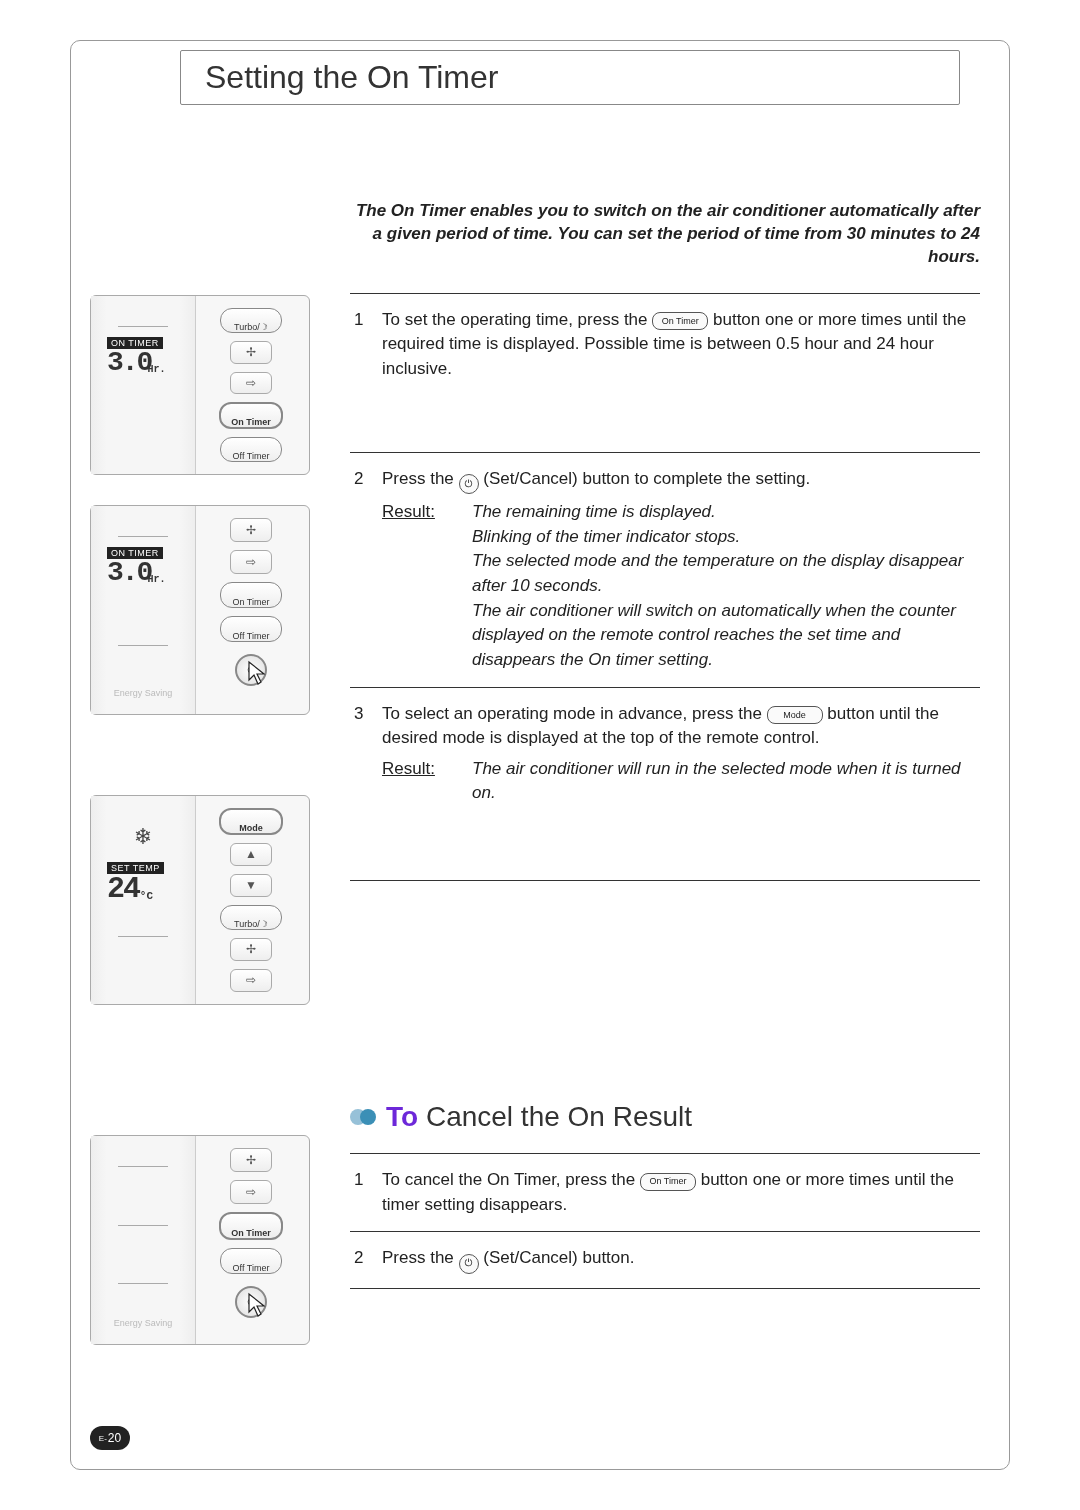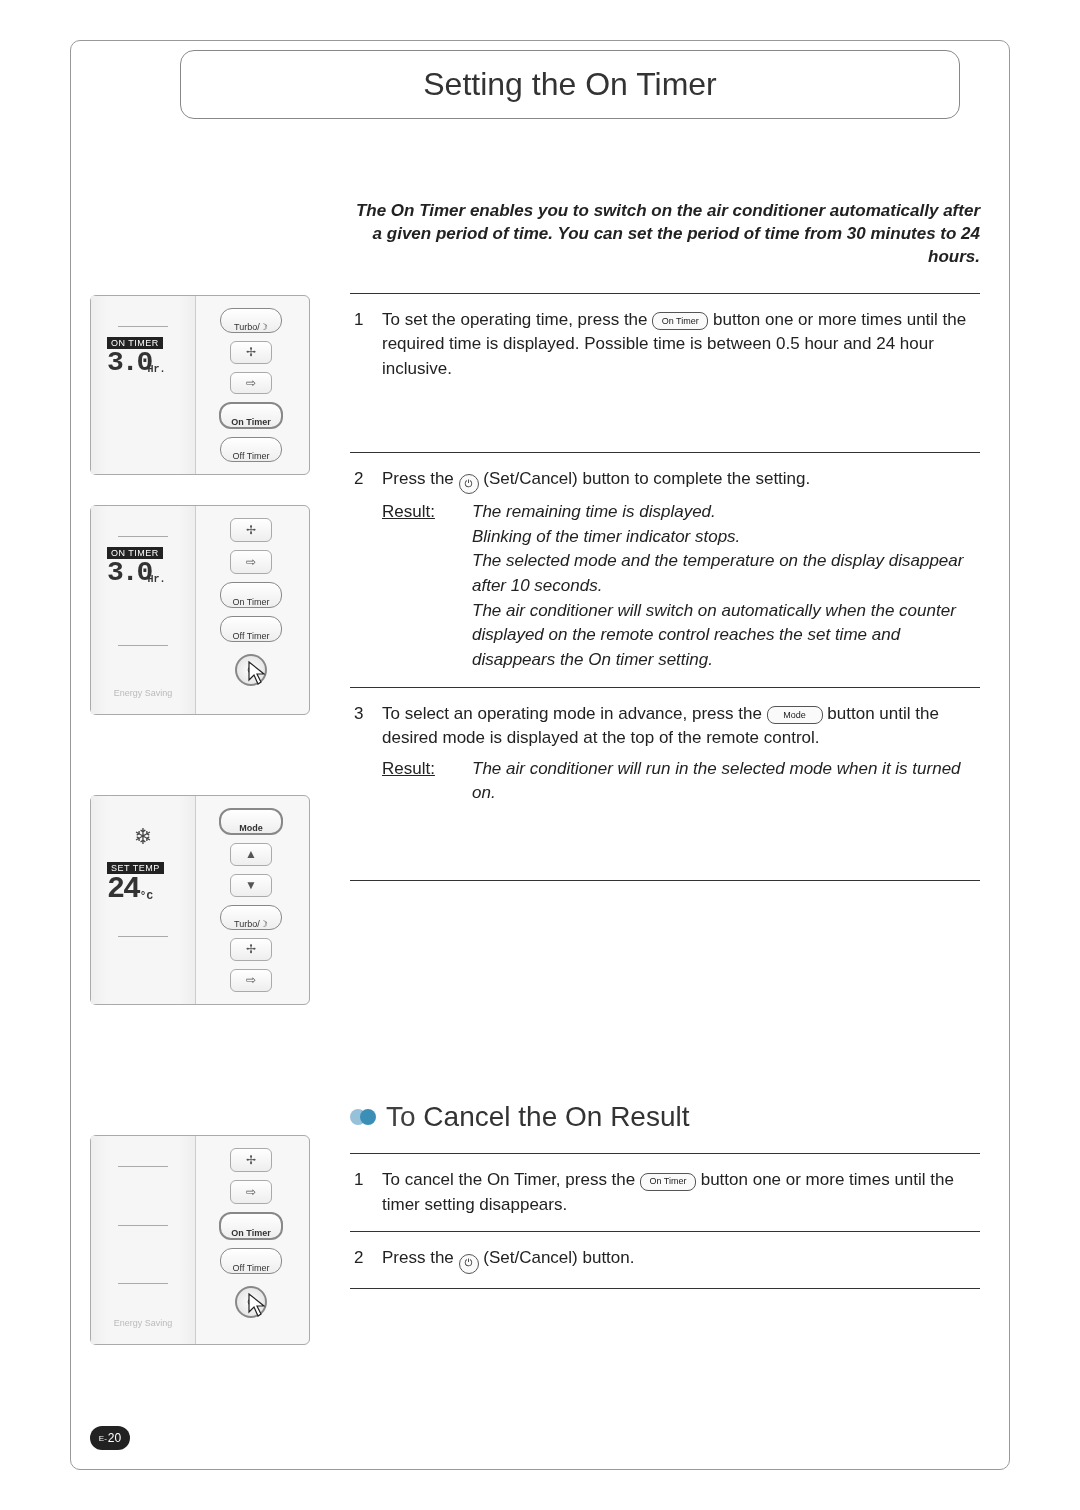--- a/index.html
+++ b/index.html
@@ -27,24 +27,23 @@
     border: 1px solid #999;
     border-radius: 10px;
     pointer-events: none;
   }
   .title-box {
     position: absolute;
     top: 50px;
     left: 180px;
     right: 120px;
     border: 1px solid #888;
-    border-radius: 14px;
-    padding: 15px 24px;
+    border-radius: 2px;
+    padding: 8px 24px;
     background: #fff;
-    text-align: center;
   }
   .title-text {
     font-size: 32px;
     font-weight: 400;
     color: #333;
   }
   .content {
     position: absolute;
     top: 190px;
     left: 90px;
@@ -266,21 +265,21 @@
     display: flex;
     gap: -4px;
   }
   .dot { width: 16px; height: 16px; border-radius: 50%; }
   .dot.d1 { background: #97c1d8; }
   .dot.d2 { background: #3b8fb6; margin-left: -6px; }
   .sec2-text {
     font-size: 28px;
     color: #333;
   }
-  .sec2-text .light { color: #404040; font-weight: 400; }
+  .sec2-text .light { color: #6d28d9; font-weight: 700; }
   .pagefoot {
     position: absolute;
     left: 90px;
     bottom: 60px;
     width: 40px;
     height: 24px;
     background: #222;
     color: #fff;
     border-radius: 12px;
     display: flex;

